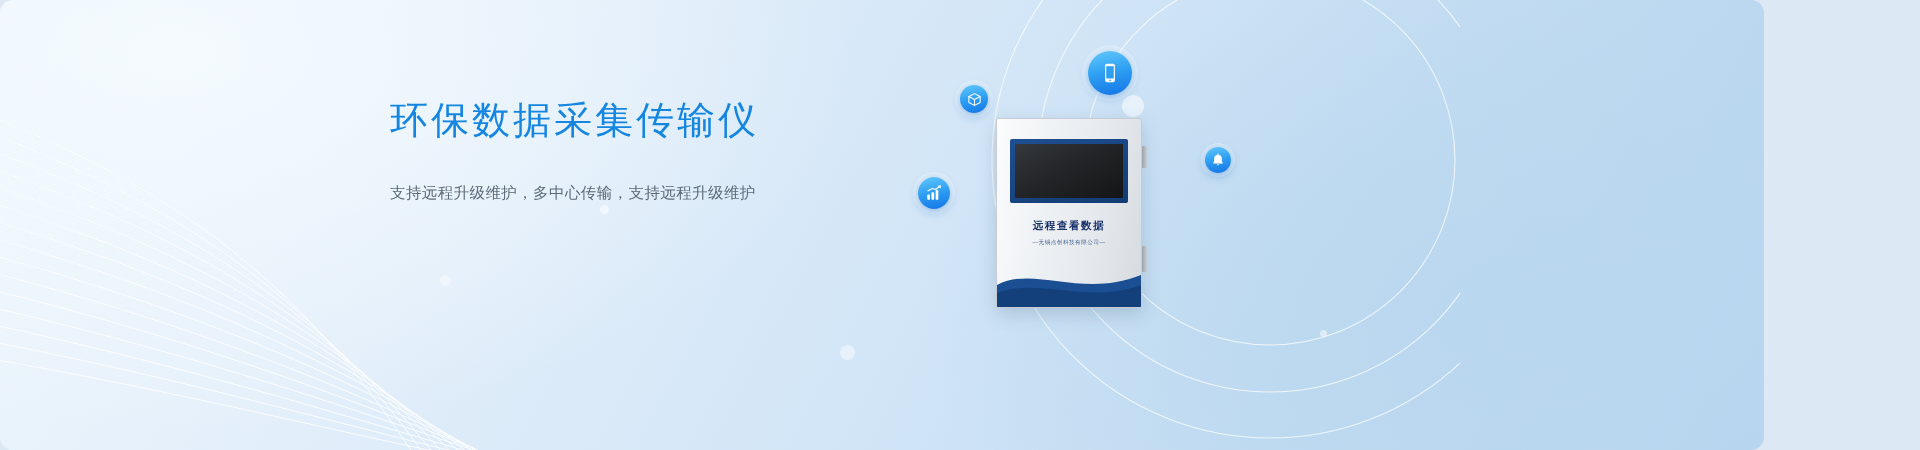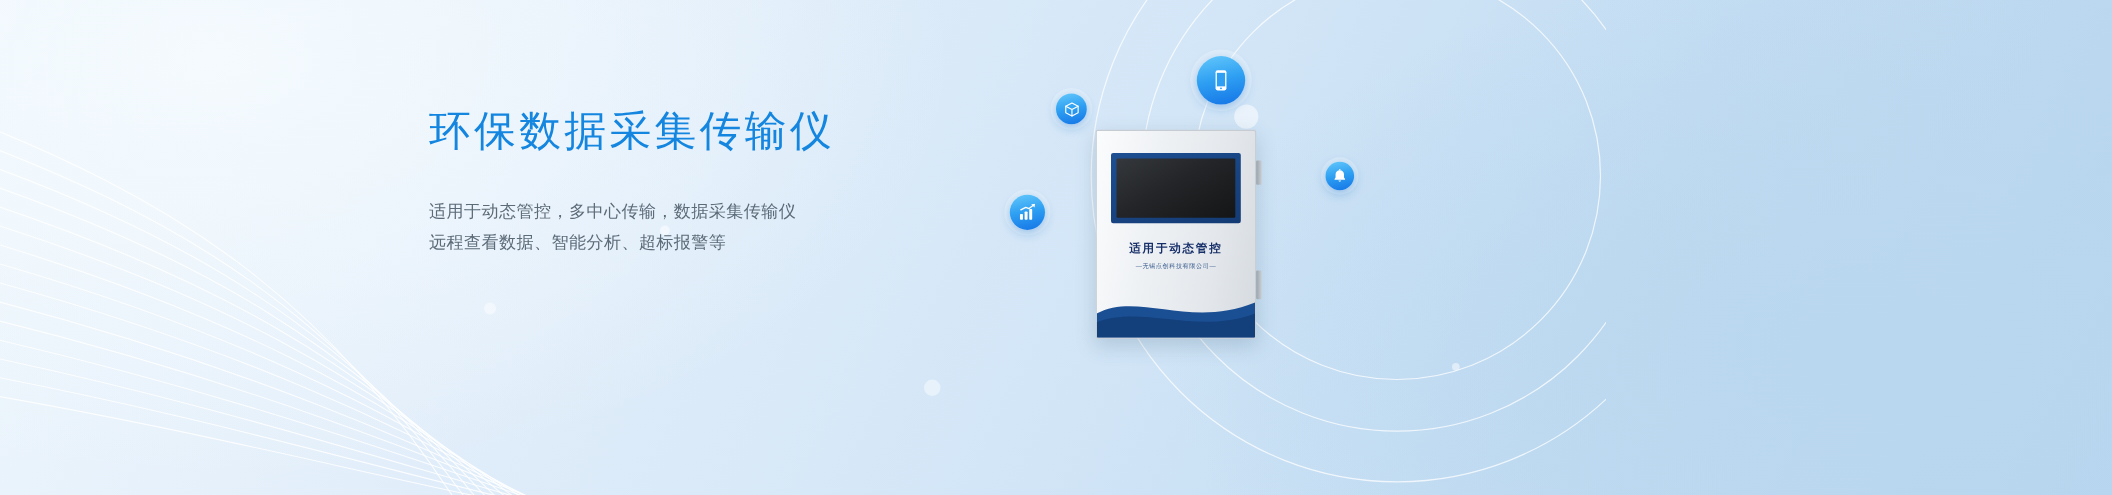--- a/index.html
+++ b/index.html
@@ -4,26 +4,27 @@
 <style>
   * { margin:0; padding:0; box-sizing:border-box; }
   html,body { width:1920px; height:450px; overflow:hidden; }
   body {
     font-family:"Liberation Sans", sans-serif;
     background:#dce9f5;
   }
 
   #banner {
     position:relative;
-    width:1920px; height:450px;
+    width:1764px; height:450px;
     overflow:hidden;
     background:
       radial-gradient(1100px 620px at 10% 12%, #f4fafe 0%, rgba(244,250,254,0) 62%),
       radial-gradient(900px 500px at 88% 70%, #b9d7ef 0%, rgba(185,215,239,0) 70%),
       linear-gradient(118deg, #eff7fd 0%, #e2eefa 26%, #d3e6f7 52%, #c2dcf2 74%, #b6d4ee 100%);
+    border-radius: 13px;
   }
 
   
   .swirl { position:absolute; left:-40px; bottom:-30px; width:760px; height:420px; pointer-events:none; }
   .swirl svg { width:100%; height:100%; display:block; }
 
   
   .dot { position:absolute; border-radius:50%; background:#ffffff; pointer-events:none; }
   .dot.d1 { width:22px; height:22px; left:1122px; top:95px; opacity:.55; }
   .dot.d2 { width:15px; height:15px; left:840px; top:345px; opacity:.45; }
@@ -165,31 +166,30 @@
 
   <span class="dot d1"></span>
   <span class="dot d2"></span>
   <span class="dot d3"></span>
   <span class="dot d4"></span>
   <span class="dot d5"></span>
 
   <div class="copy">
     <div class="title">环保数据采集传输仪</div>
     <div class="sublist">
-      <div class="subline">适用于动态管控，多中心传输，数据采集传输仪</div>
-      <div class="subline">远程查看数据、智能分析、超标报警等</div>
+      <div class="subline">支持远程升级维护，多中心传输，支持远程升级维护</div>
     </div>
   </div>
 
   <div class="device">
     <div class="cabinet">
       <div class="screen-frame">
         <div class="screen"></div>
       </div>
-      <div class="dev-label">适用于动态管控</div>
+      <div class="dev-label">远程查看数据</div>
       <div class="dev-sub">—无锡点创科技有限公司—</div>
       <div class="dev-wave">
         <svg viewBox="0 0 146 48" preserveAspectRatio="none">
           <path d="M0,26 C38,6 86,40 146,16 L146,48 L0,48 Z" fill="#1b4f94"></path>
           <path d="M0,34 C42,18 92,46 146,26 L146,48 L0,48 Z" fill="#123c77" opacity=".85"></path>
         </svg>
       </div>
     </div>
     <div class="hinge h1"></div>
     <div class="hinge h2"></div>

